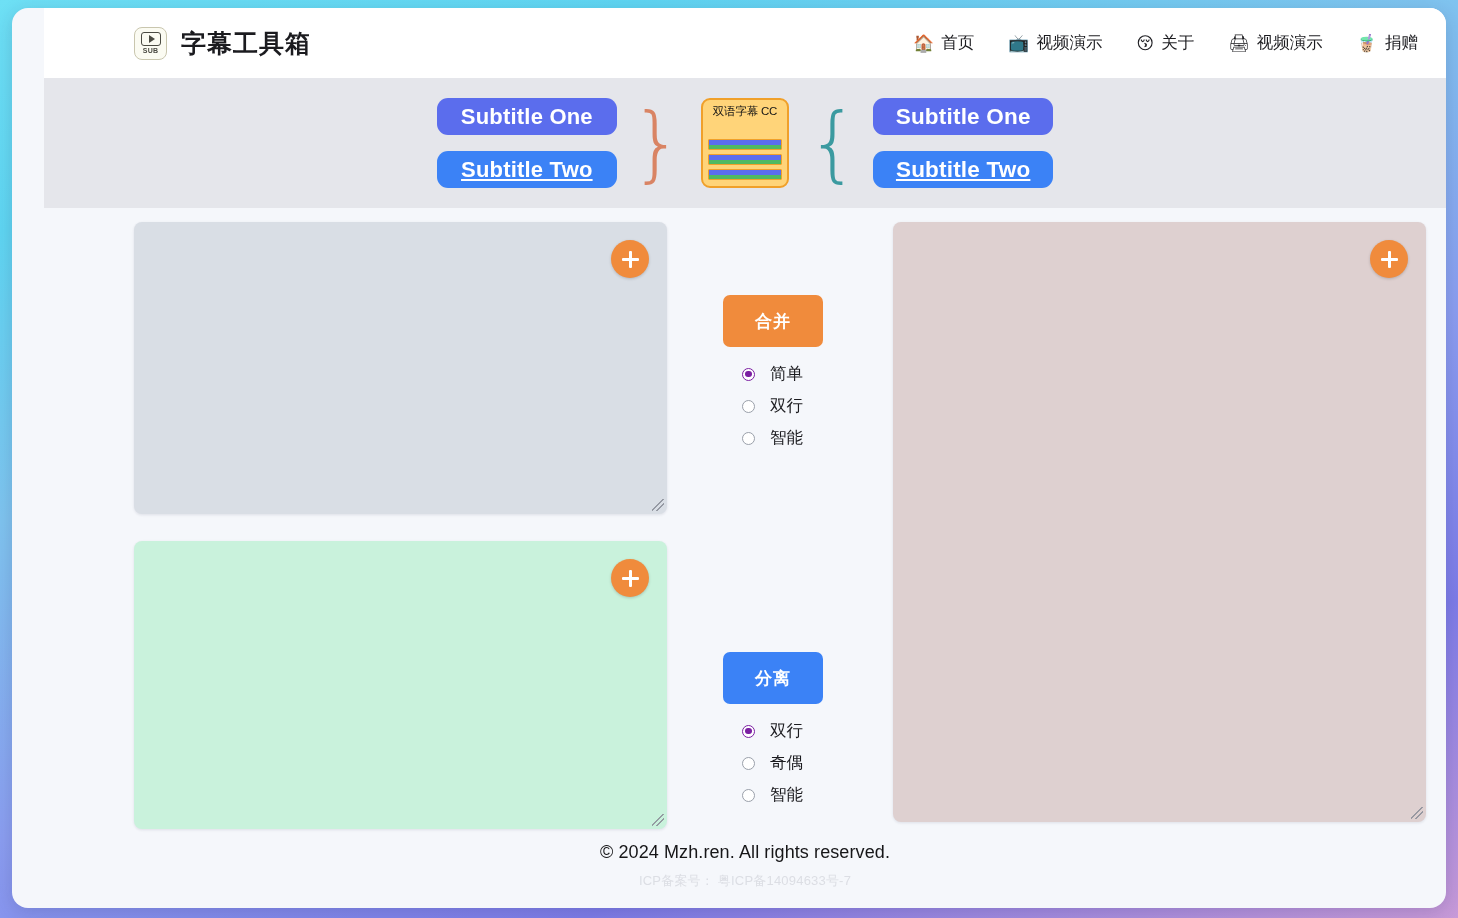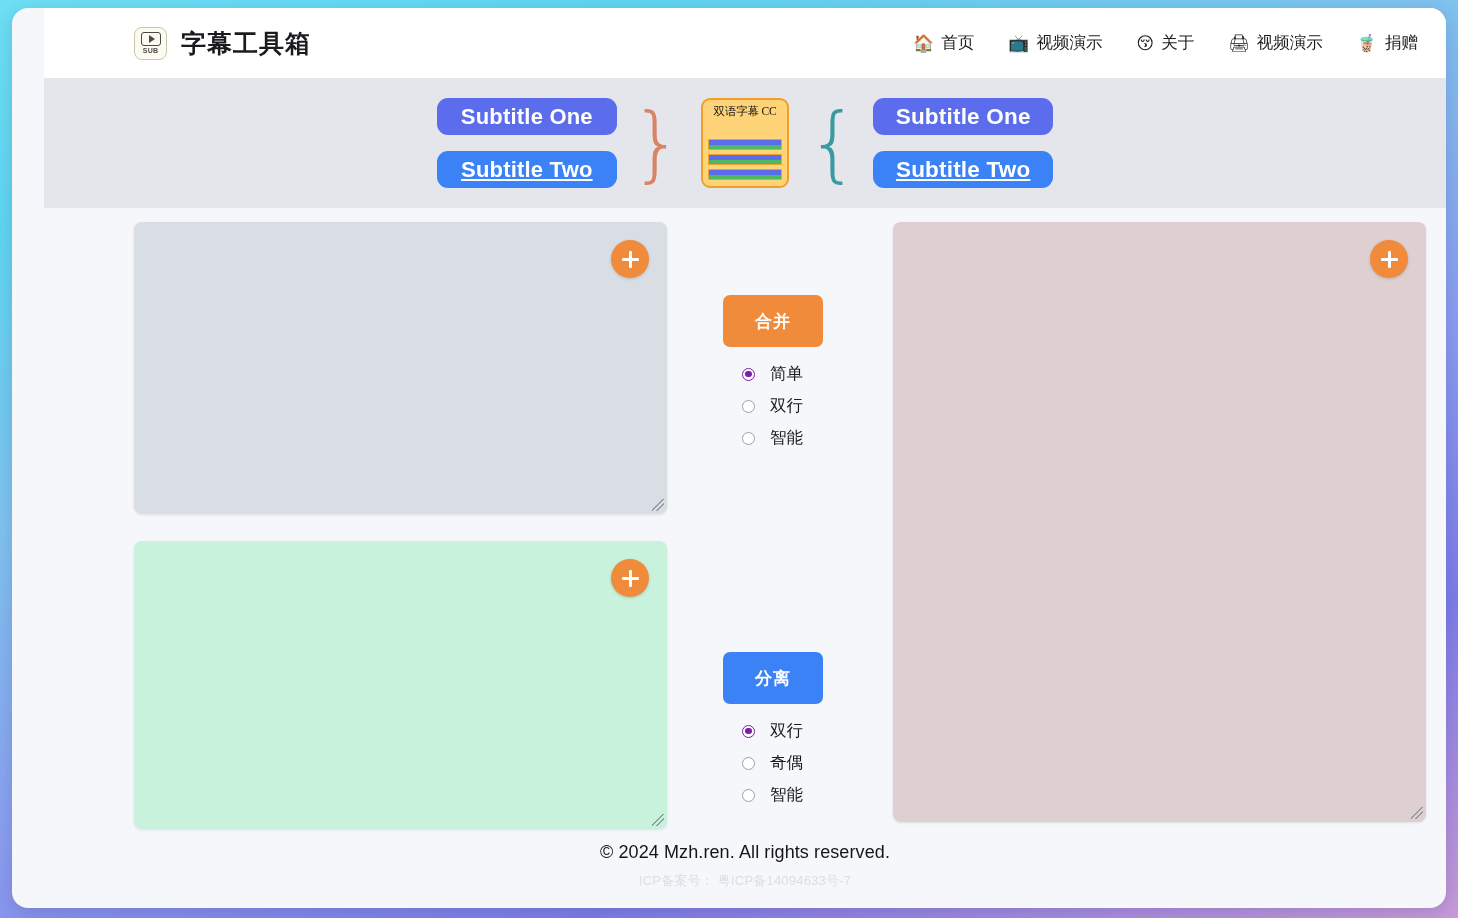--- a/index.html
+++ b/index.html
@@ -158,21 +158,20 @@
     width: 88px;
     height: 90px;
     background: #ffd479;
     border: 2.5px solid #f0a02a;
     border-radius: 9px;
     padding: 4px 5px 6px 5px;
     display: flex;
     flex-direction: column;
     gap: 21px;
     flex: none;
-    font-family: Liberation Serif, serif;
   }
   .cc-label {
     font-size: 11.5px;
     color: #151515;
     text-align: center;
     line-height: 14px;
     font-weight: 500;
     letter-spacing: -.2px;
     white-space: nowrap;
   }

